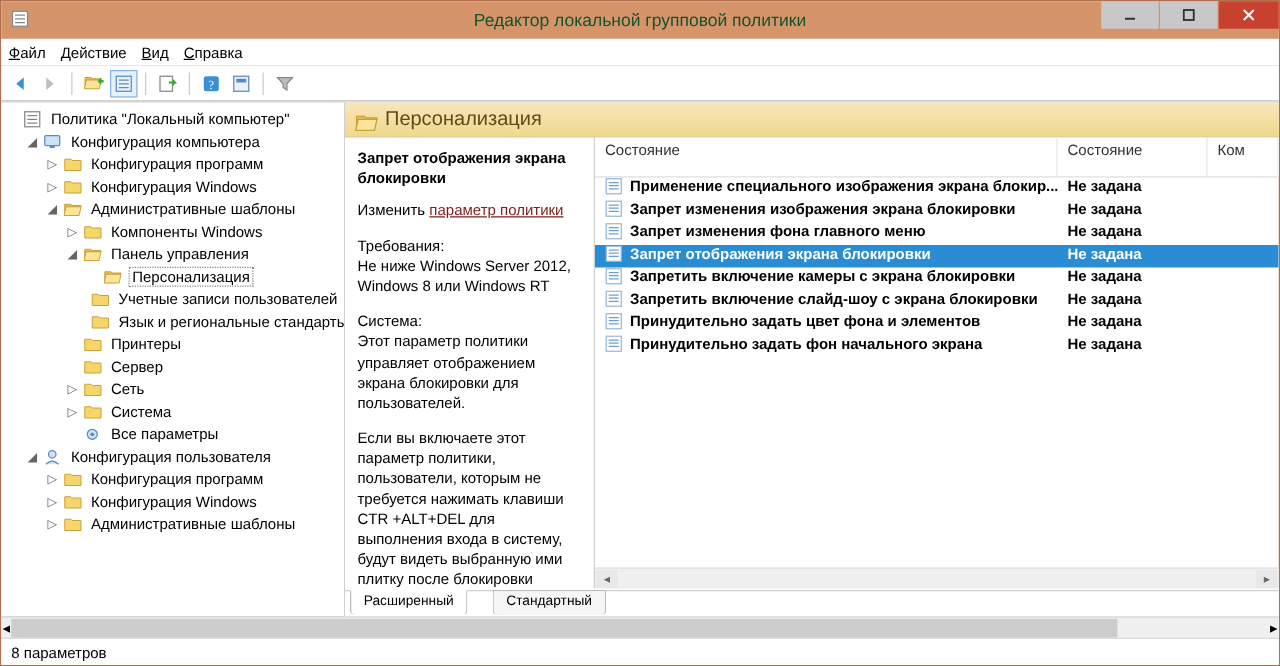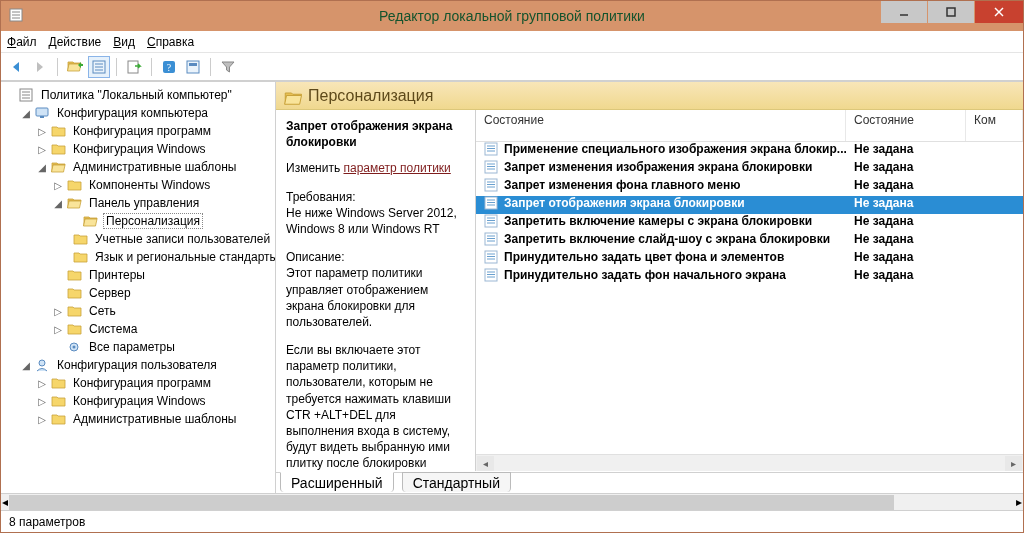--- a/index.html
+++ b/index.html
@@ -47,21 +47,21 @@
   .list-row { display:flex; height:18px; align-items:flex-start;font-weight:bold; }
   .list-row.selected { background:#2a8dd4; color:#fff; }
   .list-row .cell { padding:0 8px; overflow:hidden; text-overflow:ellipsis; white-space:nowrap;}
   .list-row .cell.first { display:flex; align-items:center; gap:4px;}
   .col-name{ width:370px; } .col-state{ width:120px; } .col-comm{ flex:1; }
   .hscrollbar { height:17px; border-top:1px solid #e0e0e0; background:#f0f0f0; display:flex; align-items:center; justify-content:space-between; padding:0 1px;}
   .hscrollbar .arrow { width:17px; height:15px; background:#e8e8e8; display:flex; align-items:center; justify-content:center; color:#666; font-size:10px;}
   
   .tabstrip { height:22px; display:flex; align-items:flex-end; padding-left:4px; background:#fff; border-top:1px solid #fff; position:relative;}
   .tabstrip::before{ content:""; position:absolute; top:0; left:0; right:0; height:1px; background:#d0d0d0;}
-  .tab { height:20px; padding:2px 10px 0; border:1px solid #bbb; border-top:1px solid #bbb; border-bottom:none; border-radius:0 0 4px 4px; background:#f6f6f6; font-size:14px; margin-right:8px; transform:translateY(-1px);text-align:center;}
+  .tab { height:20px; padding:2px 10px 0; border:1px solid #bbb; border-top:1px solid #bbb; border-bottom:none; border-radius:0 0 4px 4px; background:#f6f6f6; font-size:11px; margin-right:20px; transform:translateY(-1px);text-align:center;}
   .tab.active { background:#fff; border-top:1px solid #fff; }
   
   .big-hscroll { height:17px; background:#f0f0f0; display:flex; align-items:center; justify-content:space-between; border-top:1px solid #d0d0d0; padding:0 1px;}
   .big-hscroll .track{ flex:1; height:15px; background:#f0f0f0; margin:0 1px; position:relative;}
   .big-hscroll .thumb{ position:absolute; left:0; top:0; height:100%; width:88%; background:#cdcdcd;}
   
   .statusbar { height:22px; border-top:1px solid #d0d0d0; display:flex; align-items:center; padding:0 8px; background:#fff;}
   
   svg { display:block; }
 </style>
@@ -380,21 +380,21 @@
             </svg>
           </span>
         <span>Персонализация</span>
       </div>
       <div class="right-content">
 
         <div class="details-pane">
           <div class="setting-name">Запрет отображения экрана блокировки</div>
           <p><span>Изменить </span><a>параметр политики</a></p>
           <p><span>Требования:</span><br><span>Не ниже Windows Server 2012, Windows 8 или Windows RT</span></p>
-          <p><span>Описание:</span><br><span>Этот параметр политики управляет отображением экрана блокировки для пользователей.</span></p>
+          <p><span>Система:</span><br><span>Этот параметр политики управляет отображением экрана блокировки для пользователей.</span></p>
           <p>Если вы включаете этот параметр политики, пользователи, которым не требуется нажимать клавиши CTR +ALT+DEL для выполнения входа в систему, будут видеть выбранную ими плитку после блокировки своего компьютера.</p>
         </div>
 
         <div class="list-pane">
           <div class="list-header">
             <div class="col col-name">Состояние</div>
             <div class="col col-state">Состояние</div>
             <div class="col col-comm">Ком</div>
           </div>
           <div class="list-body" id="list-body">

